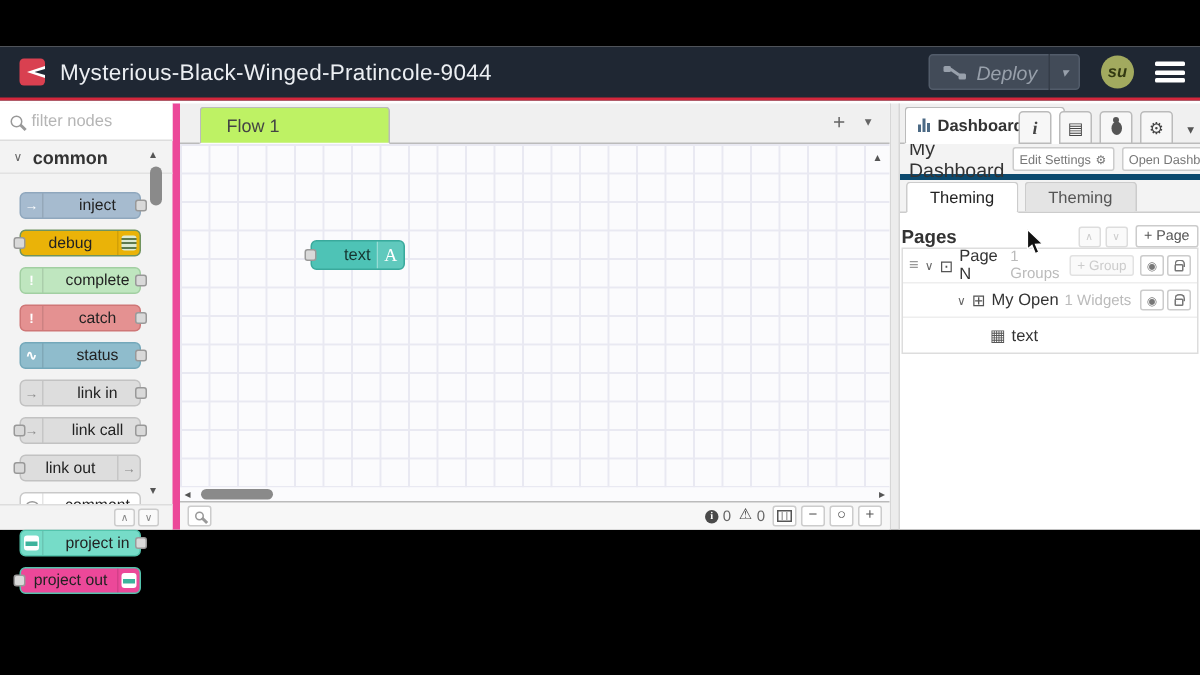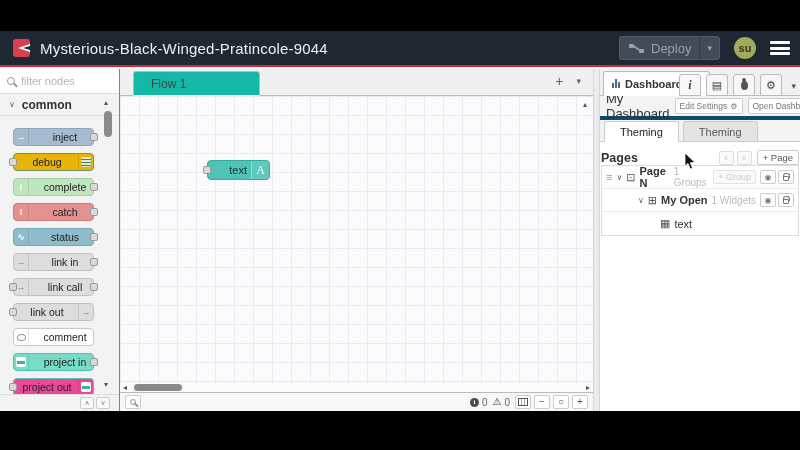--- a/index.html
+++ b/index.html
@@ -1,47 +1,47 @@
 <!DOCTYPE html>
 <html><head>
 <meta charset="utf-8">
 <style>
   * { margin:0; padding:0; box-sizing:border-box; }
   html,body { width:800px; height:450px; background:#000; overflow:hidden;
               font-family:"Liberation Sans", sans-serif; }
-  .app { position:absolute; left:0; top:31px; width:800px; height:380px; background:#fff; }
+  .app { position:absolute; left:0; top:31px; width:800px; height:322px; background:#fff; }
 
   
   .hdr { height:36px; background:#1f2733; border-bottom:2px solid #d3273c;
          display:flex; align-items:center; padding:0 10px; }
   .logo { width:17px; height:18px; background:#d94050; border-radius:3px; margin:0 10px 0 3px; position:relative; overflow:hidden; }
   .logo:before { content:''; position:absolute; right:0; top:5px; width:12px; height:8px;
                  background:#fff; clip-path:polygon(100% 0,100% 100%,0 50%); }
   .logo:after { content:''; position:absolute; right:0; top:7px; width:7px; height:4px;
                 background:#1f2733; clip-path:polygon(100% 0,100% 100%,0 50%); }
   .hdr-title { color:#eceff3; font-size:15px; letter-spacing:0.2px; }
-  .hdr-right { margin-left:auto; display:flex; align-items:center; gap:14px; }
+  .hdr-right { margin-left:auto; display:flex; align-items:center; gap:14px;font-style:italic; }
   .deploy { display:flex; align-items:center; background:#424b58; border:1px solid #525c6a;
             border-radius:3px; height:24px; padding:0 0 0 9px; color:#98a0ab; font-size:13px; }
   .deploy-icon { width:15px; height:9px; position:relative; margin-right:7px; }
   .deploy-icon:before { content:''; position:absolute; left:0; top:0; width:5px; height:4px; background:#98a0ab; border-radius:1px; }
   .deploy-icon:after { content:''; position:absolute; right:0; bottom:0; width:5px; height:4px; background:#98a0ab; border-radius:1px; }
   .deploy-bar { position:absolute; left:4px; top:3px; width:7px; height:2px; background:#98a0ab; transform:rotate(35deg); }
   .deploy-caret { border-left:1px solid #353d48; height:24px; display:flex; align-items:center;
                   padding:0 7px; margin-left:8px; color:#98a0ab; font-size:9px; }
   .avatar { width:22px; height:22px; border-radius:50%; background:#a2aa5f; color:#333a12;
             font-size:11px; font-weight:bold; display:flex; align-items:center; justify-content:center; }
   .burger { width:20px; height:14px; display:flex; flex-direction:column; justify-content:space-between; }
   .burger span { height:3px; background:#fff; border-radius:1px; }
 
   
   .main { position:absolute; top:38px; left:0; right:0; bottom:0; display:flex; }
 
   
-  .palette { width:120px; background:#f3f3f3; border-right:1px solid #ec4899; position:relative; }
+  .palette { width:120px; background:#f3f3f3; border-right:5px solid #ec4899; position:relative; }
   .psearch { height:25px; background:#fff; border-bottom:1px solid #ddd; display:flex;
              align-items:center; gap:6px; padding:0 7px; color:#b5b5b5; font-size:11px; }
   .mag { width:8px; height:8px; border:1.5px solid #999; border-radius:50%; position:relative; flex:none; }
   .mag:after { content:''; position:absolute; width:5px; height:1.5px; background:#999;
                right:-4px; bottom:-1px; transform:rotate(45deg); }
   .pcat { height:22px; display:flex; align-items:center; gap:7px; padding:0 9px;
           font-size:12px; font-weight:bold; color:#333; border-bottom:1px solid #e2e2e2; }
   .pcat .caret { font-size:8px; color:#666; font-weight:normal; }
   .pnodes { padding:12px 0 0 13px; display:flex; flex-direction:column; gap:7px; }
   .pnode { position:relative; width:81px; height:18px; border:1px solid; border-radius:4px;
@@ -66,21 +66,21 @@
   .pthumb { position:absolute; top:13px; left:0; width:8px; height:26px; background:#8a8a8a; border-radius:4px; }
   .pfoot { position:absolute; left:0; right:0; bottom:0; height:17px; background:#f3f3f3;
            border-top:1px solid #ddd; display:flex; justify-content:flex-end; align-items:center;
            gap:2px; padding-right:9px; }
   .pfoot-btn { width:14px; height:12px; border:1px solid #ccc; background:#fafafa; border-radius:2px;
                font-size:7px; color:#888; display:flex; align-items:center; justify-content:center; }
 
   
   .canvas { flex:1; position:relative; display:flex; flex-direction:column; background:#fff; }
   .tabbar { height:27px; background:#f0f0f0; border-bottom:1px solid #bbb; position:relative; }
-  .tab-flow { position:absolute; left:13px; bottom:-1px; width:127px; height:25px; background:#14b8a6;
+  .tab-flow { position:absolute; left:13px; bottom:-1px; width:127px; height:25px; background:#bef264;
               border:1px solid #bbb; border-bottom:1px solid #fcfcfc; border-radius:3px 3px 0 0;
               display:flex; align-items:center; padding-left:17px; font-size:12px; color:#444; }
   .tabbar-btns { position:absolute; right:12px; top:5px; display:flex; gap:13px; align-items:center; color:#666; }
   .tb-plus { font-size:14px; line-height:1; } .tb-caret { font-size:9px; }
   .grid { flex:1; position:relative; background:#fbfbfd;
           background-image:linear-gradient(#e9e9f2 1px, transparent 1px),
                            linear-gradient(90deg,#e9e9f2 1px, transparent 1px);
           background-size:19px 19px; overflow:hidden; }
   .flownode { position:absolute; left:87px; top:64px; width:63px; height:20px; border:1px solid;
               border-radius:4px; font-size:11px; color:#15342f; display:flex; align-items:center; }
@@ -147,21 +147,21 @@
   .pg-btn { width:15px; height:14px; border:1px solid #ddd; background:#fafafa; border-radius:2px;
             color:#ccc; font-size:7px; display:flex; align-items:center; justify-content:center; margin-left:3px; }
   .pg-add { height:15px; border:1px solid #ccc; background:#fff; border-radius:2px; color:#555;
             font-size:9.5px; display:flex; align-items:center; padding:0 5px; margin-left:5px; }
   .pages-desc { font-size:9.5px; font-style:italic; color:#aaa; line-height:1.4; margin:7px 2px 9px; }
   .tree { border:1px solid #ddd; background:#fff; }
   .trow { height:23px; display:flex; align-items:center; border-bottom:1px solid #eee;
           padding:0 4px; font-size:11px; color:#333; gap:4px; }
   .trow:last-child { border-bottom:none; }
   .t-handle { color:#999; font-size:11px; } .t-caret { color:#666; font-size:8px; }
-  .t-ic { color:#555; font-size:11px; } .t-name { font-weight:bold; }
+  .t-ic { color:#555; font-size:11px; } .t-name { font-weight:normal; }
   .t-meta { color:#bbb; font-size:10px; }
   .t-addgroup { border:1px solid #e2e2e2; background:#fafafa; color:#ccc; font-size:9px;
                 border-radius:2px; padding:1px 4px; margin-left:2px; white-space:nowrap; }
   .t-sp { margin-left:auto; display:flex; gap:2px; }
   .tbtn { width:16px; height:14px; border:1px solid #ccc; background:#fff; border-radius:2px;
           display:flex; align-items:center; justify-content:center; color:#777; font-size:8px; }
   .lock-ic { width:6px; height:5px; border:1px solid #777; border-radius:1px; position:relative; margin-top:3px; }
   .lock-ic:before { content:''; position:absolute; left:-1px; top:-4px; width:5px; height:4px;
                     border:1px solid #777; border-bottom:none; border-radius:3px 3px 0 0; }
   .indent1 { padding-left:36px; } .indent2 { padding-left:58px; }

